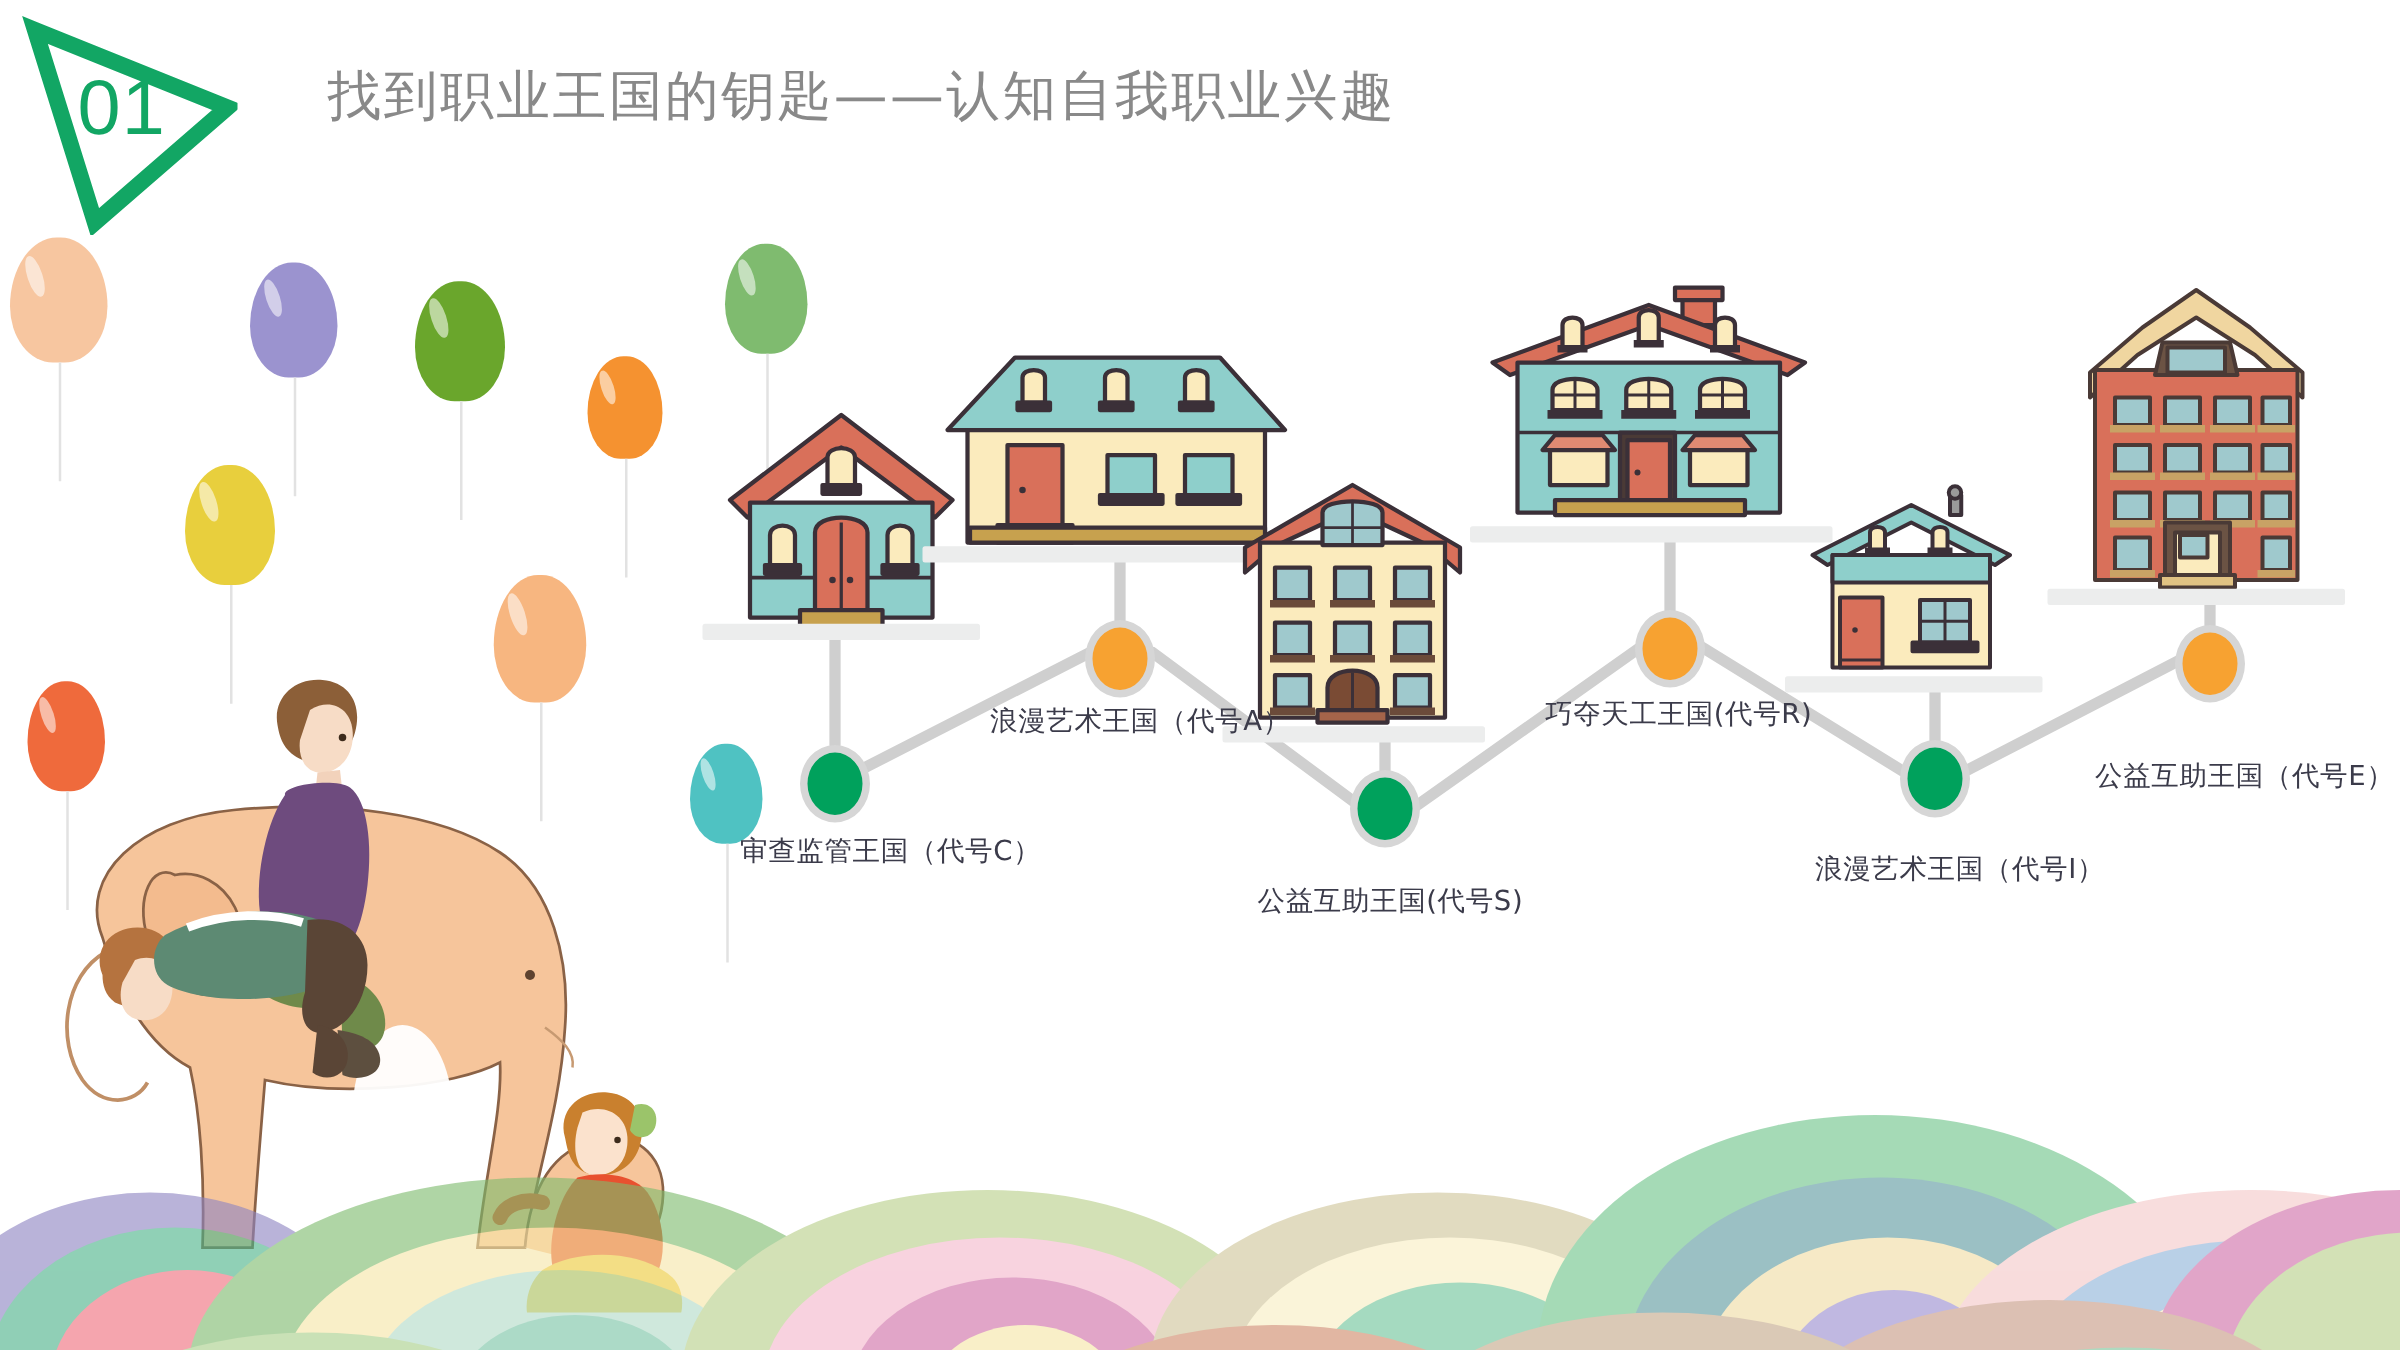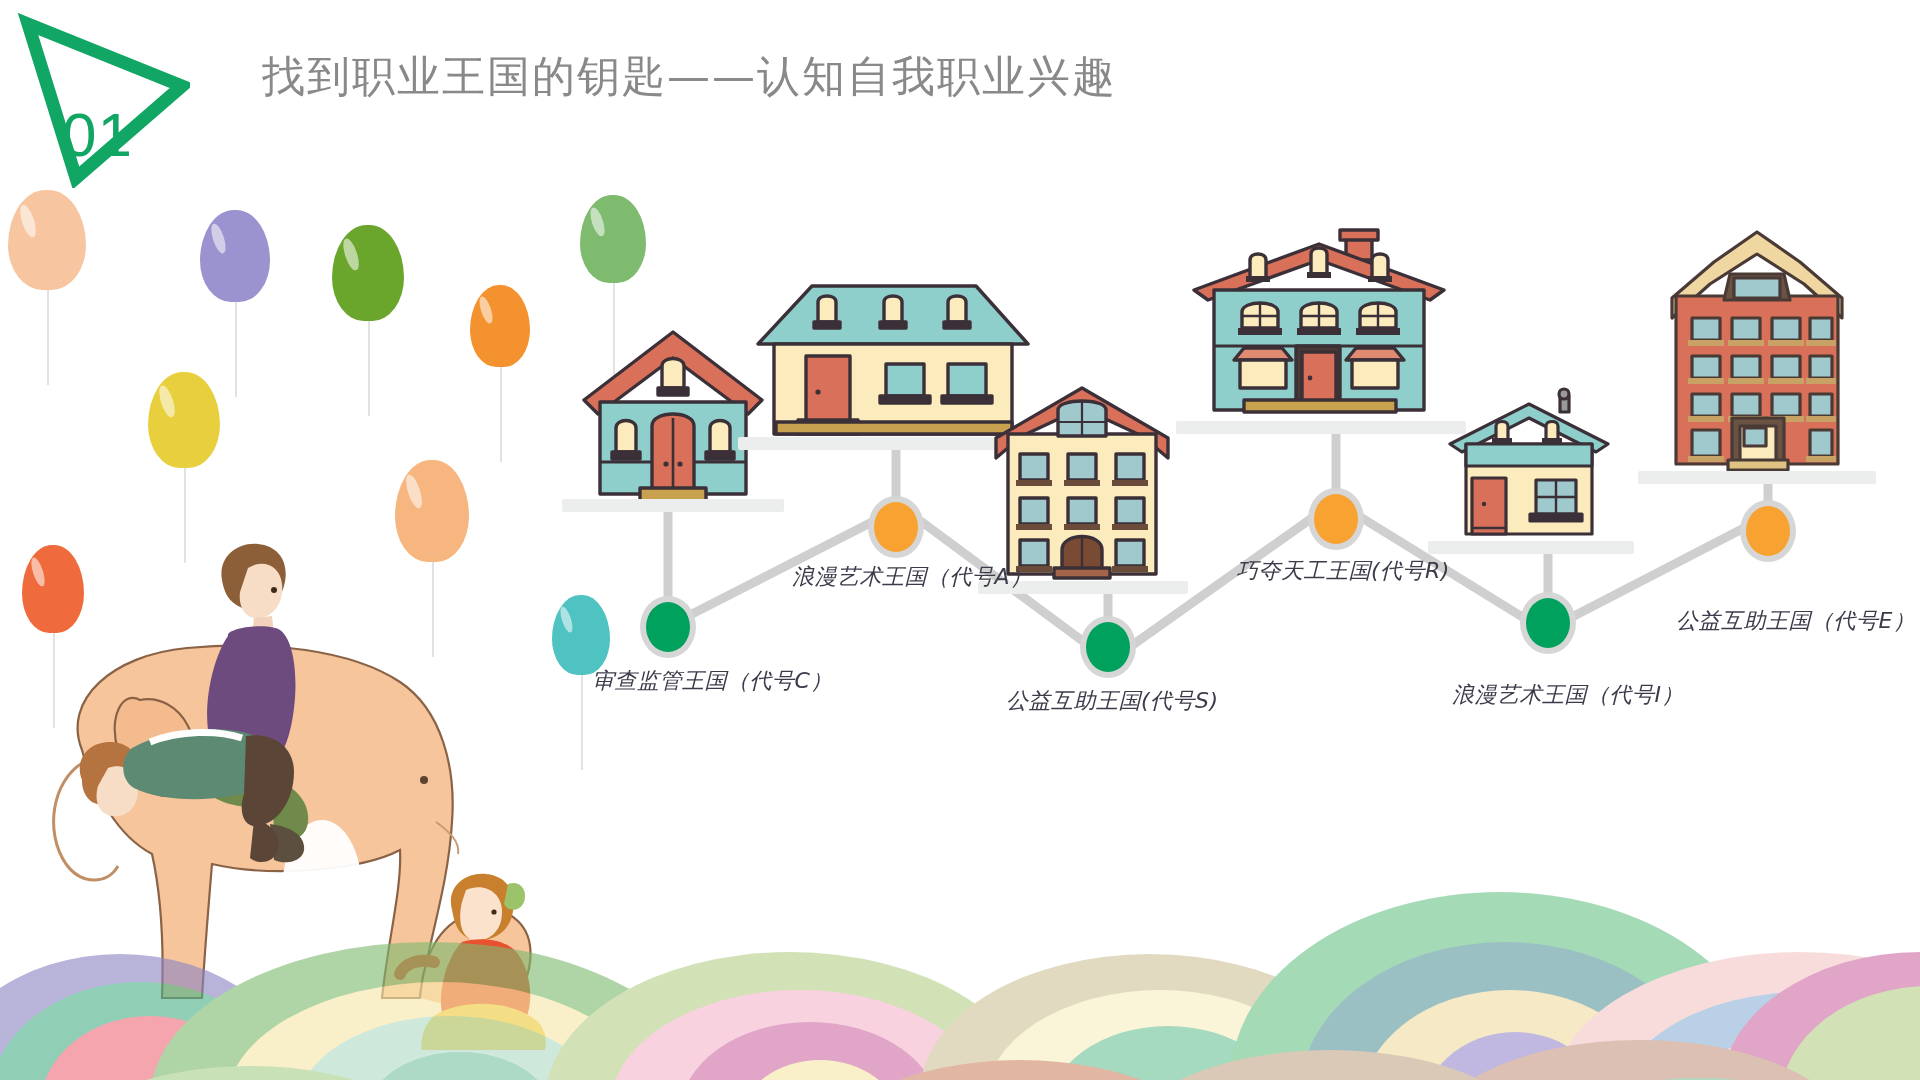--- a/index.html
+++ b/index.html
@@ -11,21 +11,20 @@
   }
   #slide{position:absolute;inset:0;width:1920px;height:1080px;overflow:hidden;background:#fff;}
 
   
   .badge{position:absolute;left:14px;top:8px;width:176px;height:180px;}
   .badge svg{display:block;}
   .badge-num{
     position:absolute;left:48px;top:48px;
     font-size:62px;color:#12a664;letter-spacing:1px;line-height:1;
     font-family:"Liberation Sans","DejaVu Sans",sans-serif;
-    margin-top:48px;
   }
   .slide-title{
     position:absolute;left:262px;top:48px;
     font-size:43px;color:#898989;letter-spacing:2px;white-space:nowrap;
     font-family:"DejaVu Sans","Liberation Sans",sans-serif;
   }
 
   
   .illus{position:absolute;left:0;top:190px;width:640px;height:890px;}
   .balloon{position:absolute;}
@@ -45,21 +44,21 @@
     position:absolute;left:0;bottom:0;height:13px;background:#eceded;border-radius:2px;
   }
   .node{
     position:absolute;width:56px;height:62px;border-radius:50%;
     background:#fff;border:6px solid #d6d6d6;box-sizing:border-box;
   }
   .node.green{background:#00a15c;}
   .node.orange{background:#f7a231;}
   .dlabel{
     position:absolute;font-size:22px;color:#3b3b4a;white-space:nowrap;
-    font-family:"DejaVu Sans","Liberation Sans",sans-serif;letter-spacing:.5px;font-style:italic;
+    font-family:"DejaVu Sans","Liberation Sans",sans-serif;letter-spacing:.5px;
   }
   .connector{position:absolute;left:0;top:0;width:1280px;height:680px;pointer-events:none;}
 
   
   .arcs{position:absolute;left:0;bottom:0;width:1920px;height:230px;}
 </style>
 </head>
 <body>
 
 <div id="slide">
@@ -418,21 +417,21 @@
 
     <div class="node green" style="left:0px;   top:366px;"></div>
     <div class="node orange" style="left:228px; top:266px;"></div>
     <div class="node green" style="left:440px; top:386px;"></div>
     <div class="node orange" style="left:668px; top:258px;"></div>
     <div class="node green" style="left:880px; top:362px;"></div>
     <div class="node orange" style="left:1100px;top:270px;"></div>
 
     <div class="dlabel" style="left:-76px;  top:436px;margin-left:28px;">审查监管王国（代号C）</div>
     <div class="dlabel" style="left:152px;  top:332px;">浪漫艺术王国（代号A）</div>
-    <div class="dlabel" style="left:366px;  top:456px;">公益互助王国(代号S)</div>
+    <div class="dlabel" style="left:366px;  top:476px;">公益互助王国(代号S)</div>
     <div class="dlabel" style="left:596px;  top:326px;">巧夺天工王国(代号R)</div>
     <div class="dlabel" style="left:812px;  top:450px;">浪漫艺术王国（代号I）</div>
     <div class="dlabel" style="left:1036px; top:376px;">公益互助王国（代号E）</div>
   </div>
 
   <svg class="arcs" viewBox="0 0 1920 230" preserveAspectRatio="none">
     <g opacity="0.62">
       <ellipse cx="120" cy="246" rx="185" ry="142" fill="#8e85c2"></ellipse>
       <ellipse cx="140" cy="250" rx="150" ry="118" fill="#4db38a"></ellipse>
       <ellipse cx="150" cy="258" rx="110" ry="92" fill="#ef6f7e"></ellipse>

